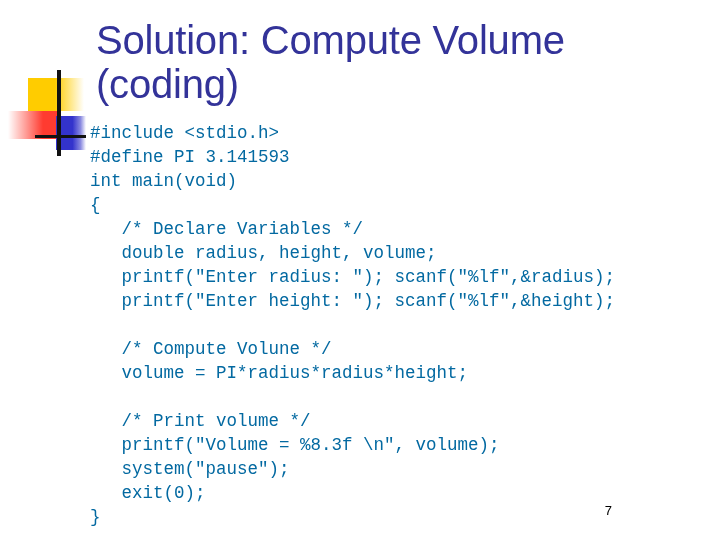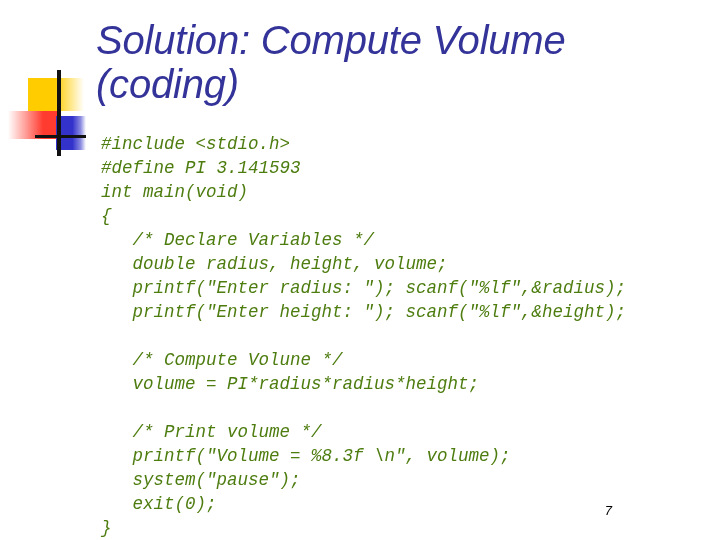--- a/index.html
+++ b/index.html
@@ -9,21 +9,20 @@
   }
   body {
     font-family: "Liberation Sans", sans-serif;
   }
   #slide {
     position: relative;
     width: 624px;
     height: 540px;
     background: #ffffff;
     overflow: hidden;
-    font-style: italic;
   }
 
   
   #deco {
     position: absolute;
     left: 0px;
     top: 52px;
     width: 110px;
     height: 104px;
   }
@@ -83,22 +82,22 @@
     white-space: pre-line;
     margin: 0;
   }
 
   
   #code {
     position: absolute;
     left: 90px;
     top: 121px;
     width: 620px;
-    margin: 11px;
-    color: #4d7c0f;
+    margin: 0;
+    color: #0369a1;
     font-family: "Liberation Mono", "DejaVu Sans Mono", monospace;
     font-size: 17.5px;
     line-height: 24px;
     white-space: pre;
     letter-spacing: 0px;
   }
 
   
   #page-number {
     position: absolute;

